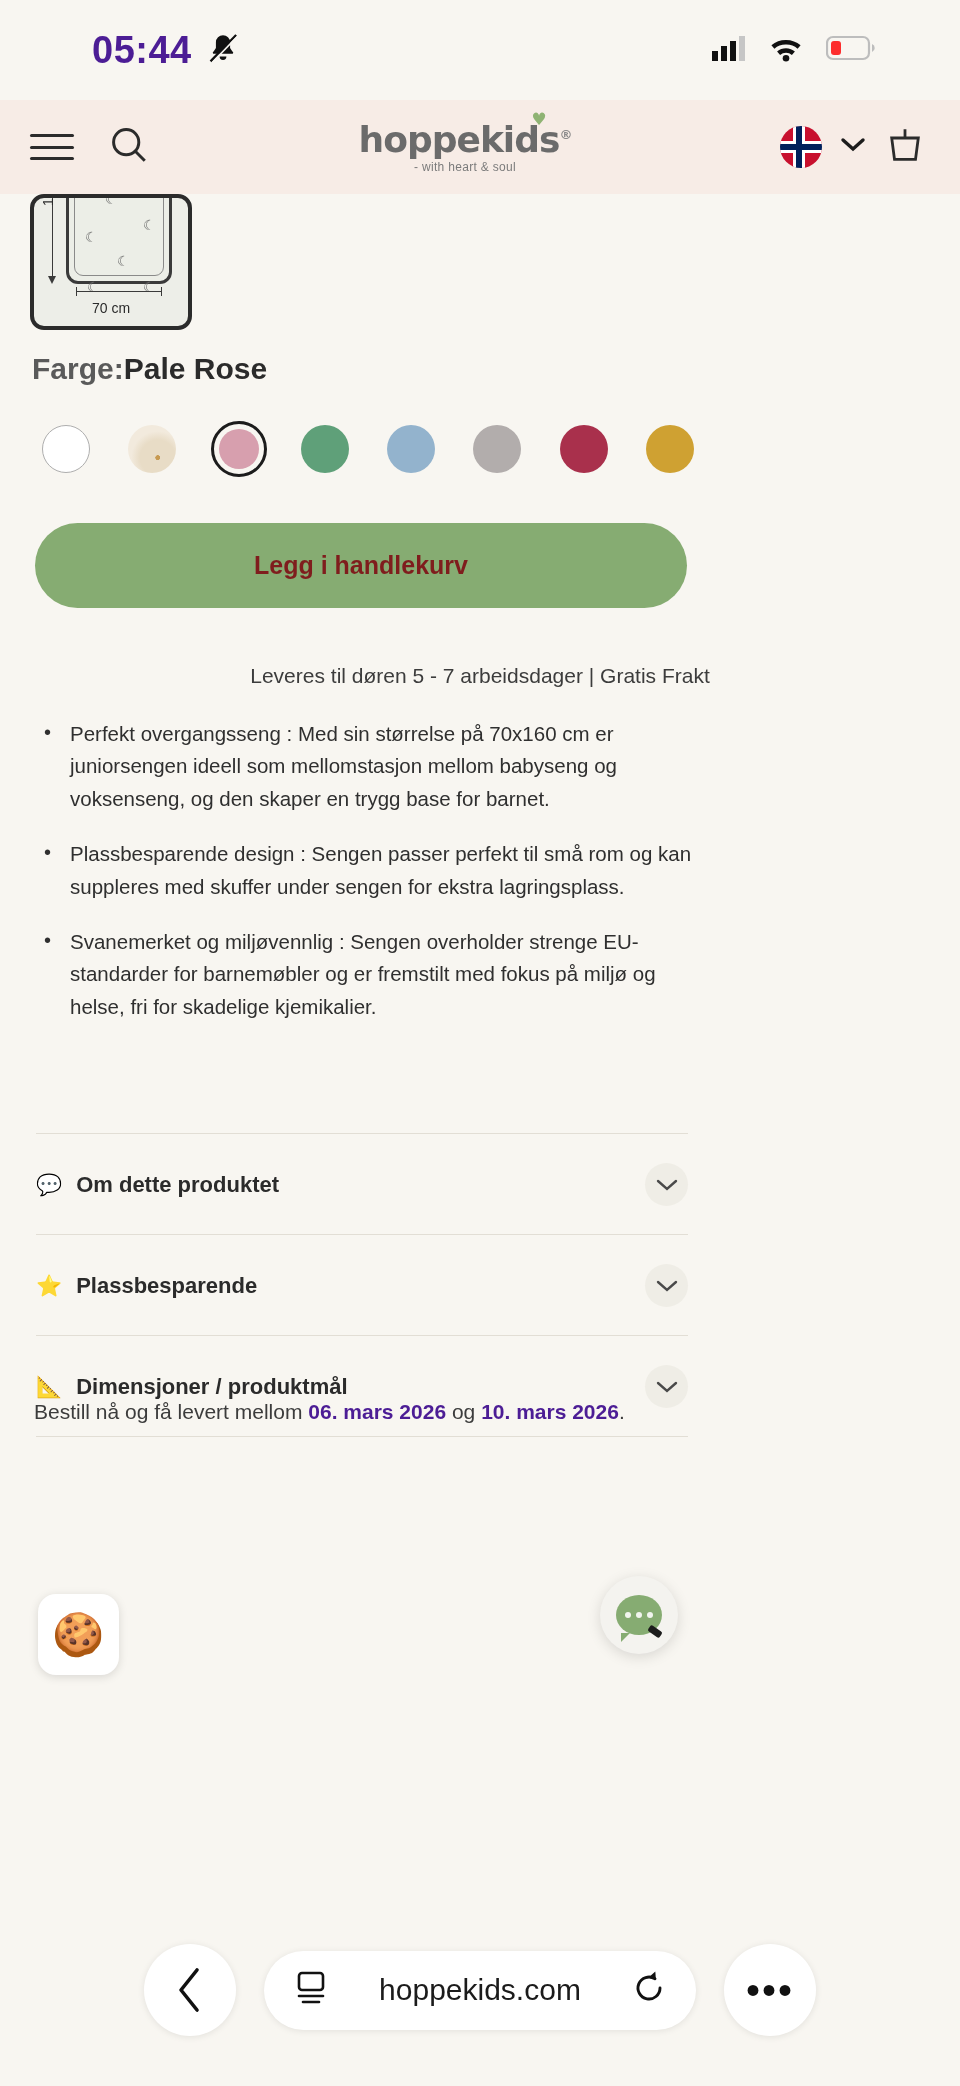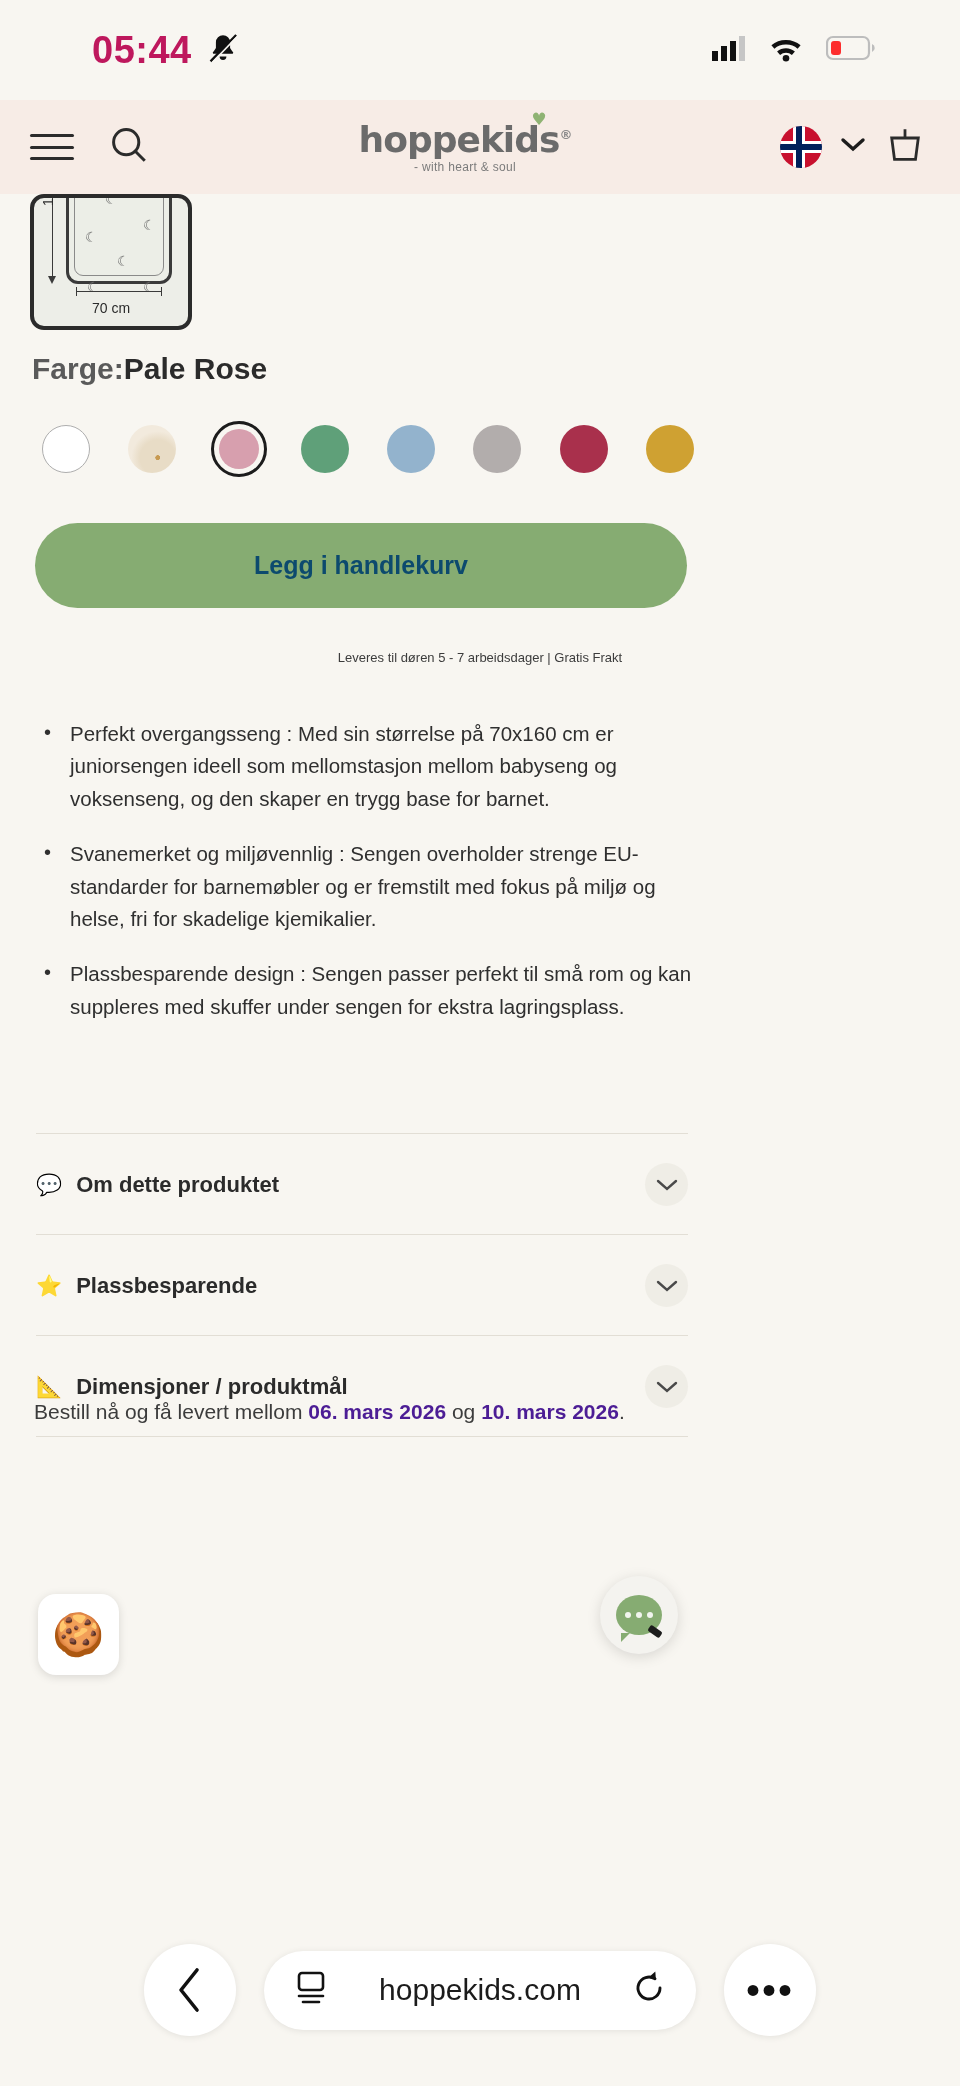--- a/index.html
+++ b/index.html
@@ -11,21 +11,21 @@
   }
   .screen { position: relative; width: 960px; height: 2086px; background: #f8f6f1; }
 
   
   .status-bar {
     height: 100px; display: flex; align-items: center;
     justify-content: space-between; padding: 0 84px 0 92px;
     background: #f8f6f1;
   }
   .status-left { display: flex; align-items: center; gap: 14px; }
-  .clock { font-size: 38px; font-weight: 700; color: #be185d; letter-spacing: .5px; }
+  .clock { font-size: 38px; font-weight: 700; color: #4c1d95; letter-spacing: .5px; }
   .status-right { display: flex; align-items: center; gap: 22px; }
 
   
   .site-header {
     height: 94px; background: #f7ece6; display: flex; align-items: center;
     justify-content: space-between; padding: 0 34px 0 30px;
   }
   .hdr-left { display: flex; align-items: center; gap: 34px; }
   .hdr-right { display: flex; align-items: center; gap: 18px; }
   .burger { width: 44px; height: 26px; display: flex; flex-direction: column; justify-content: space-between; }
@@ -94,26 +94,26 @@
   .sw-holder.selected .sw { width: 40px; height: 40px; }
   .sw.outline { border: 1px solid #aeaeae; }
   .sw.wood {
     background: radial-gradient(circle at 62% 68%, #c79a52 0 5%, #e8dcc6 6% 40%, #f2eadd 60%);
   }
 
   
   .cta {
     position: absolute; left: 35px; top: 523px; width: 652px; height: 85px;
     background: #86ac72; border: none; border-radius: 44px;
-    color: #0c4a6e; font-size: 25px; font-weight: 700;
+    color: #7f1d1d; font-size: 25px; font-weight: 700;
     font-family: "Liberation Sans", sans-serif; cursor: pointer;
   }
   .delivery-note {
-    position: absolute; left: 0; right: 0; top: 650px; text-align: center;
-    font-size: 13px; color: #3c3c3c;
+    position: absolute; left: 0; right: 0; top: 664px; text-align: center;
+    font-size: 21px; color: #3c3c3c;
   }
 
   
   .bullets { position: absolute; left: 36px; top: 718px; width: 658px; }
   .bullets li {
     list-style: none; position: relative; padding-left: 34px;
     font-size: 20.5px; line-height: 1.58; color: #2f2f2f; margin-bottom: 23px;
   }
   .bullets li::before {
     content: '•'; position: absolute; left: 8px; top: -1px;
@@ -332,22 +332,22 @@
       <div class="sw-holder">
         <div class="sw" style="background: rgb(207, 161, 50);"></div>
       </div>
     </div>
 
   <button class="cta">Legg i handlekurv</button>
   <div class="delivery-note">Leveres til døren 5 - 7 arbeidsdager | Gratis Frakt</div>
 
   <ul class="bullets" id="bullets">
       <li>Perfekt overgangsseng : Med sin størrelse på 70x160 cm er juniorsengen ideell som mellomstasjon mellom babyseng og voksenseng, og den skaper en trygg base for barnet.</li>
+      <li>Plassbesparende design : Sengen passer perfekt til små rom og kan suppleres med skuffer under sengen for ekstra lagringsplass.</li>
       <li>Svanemerket og miljøvennlig : Sengen overholder strenge EU-standarder for barnemøbler og er fremstilt med fokus på miljø og helse, fri for skadelige kjemikalier.</li>
-      <li>Plassbesparende design : Sengen passer perfekt til små rom og kan suppleres med skuffer under sengen for ekstra lagringsplass.</li>
     </ul>
 
   <div class="acc-wrap" id="accordions">
       <div class="acc">
         <div class="acc-left">
           <span class="ruler-icon">💬</span>
           <span class="acc-title">Om dette produktet</span>
         </div>
         <span class="chev">
           <svg width="22" height="14" viewBox="0 0 22 14">

